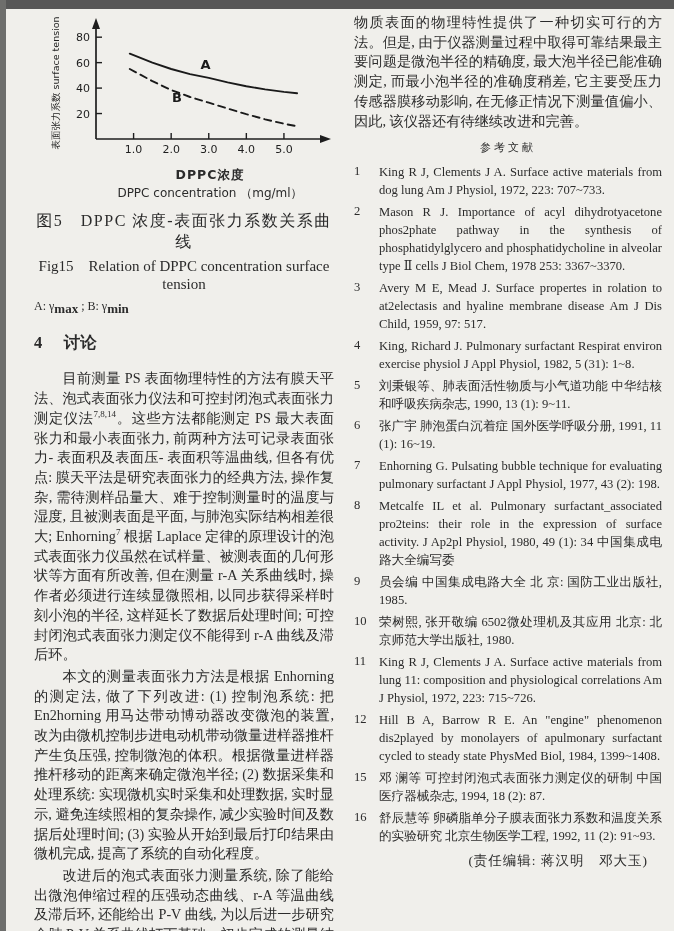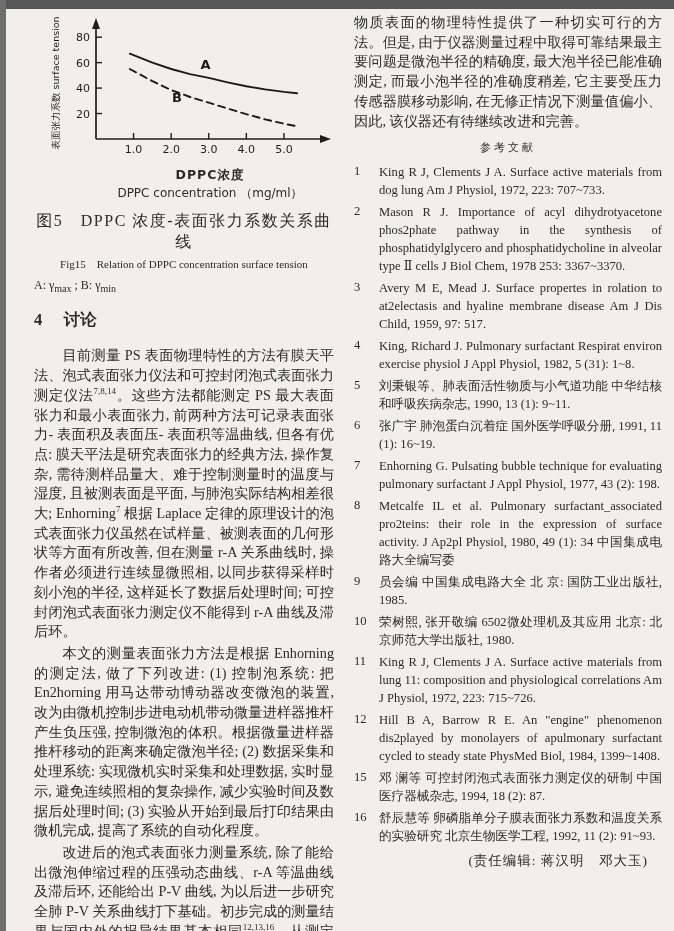--- a/index.html
+++ b/index.html
@@ -17,23 +17,23 @@
 
   
   .figure{margin:0 0 6px 0;}
   .chart-wrap{margin-left:14px;}
   svg text{font-family:"DejaVu Sans","Liberation Sans",sans-serif;}
   .xlabel-zh{font-family:"DejaVu Sans",sans-serif;font-weight:bold;font-size:12.5px;
     text-align:center;padding-left:52px;margin-top:-2px;letter-spacing:1px;}
   .xlabel-en{font-family:"DejaVu Sans",sans-serif;font-size:12px;
     text-align:center;padding-left:52px;margin-top:1px;}
   .cap-zh{font-size:16px;text-align:center;margin-top:9px;letter-spacing:1.5px;}
-  .cap-en{font-size:11px;text-align:center;margin-top:4px;}
+  .cap-en{font-size:15px;text-align:center;margin-top:4px;}
   .fig-legend{font-size:12px;margin-top:6px;text-align:left;}
-  .fig-legend sub{font-size:10px;}
+  .fig-legend sub{font-size:13px;font-weight:bold;}
 
   
   .sec{font-size:16.5px;font-weight:bold;margin:15px 0 15px 0;}
   .sec .sec-num{margin-right:1.3em;}
   .para{margin:0;text-align:justify;font-size:14.2px;line-height:19.7px;}
   .para + .para{margin-top:2px;}
   .indent{text-indent:2em;}
   sup{font-size:9px;line-height:0;}
 
   

